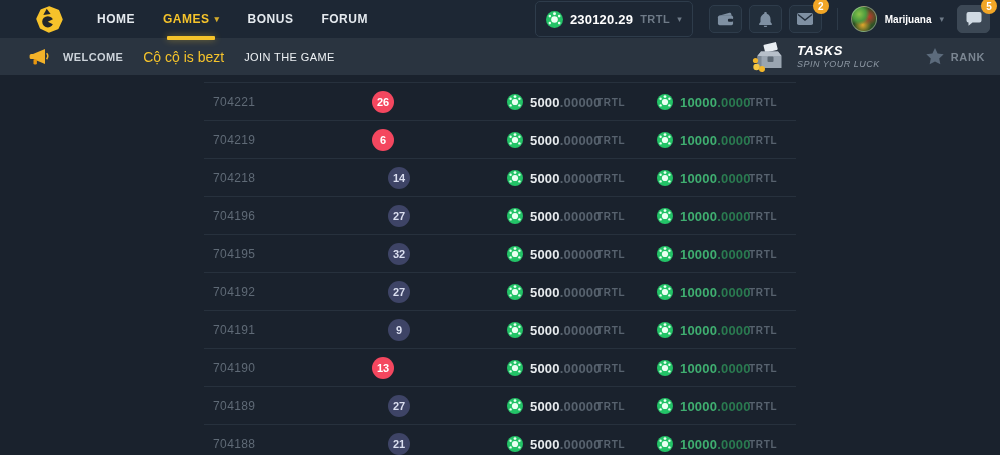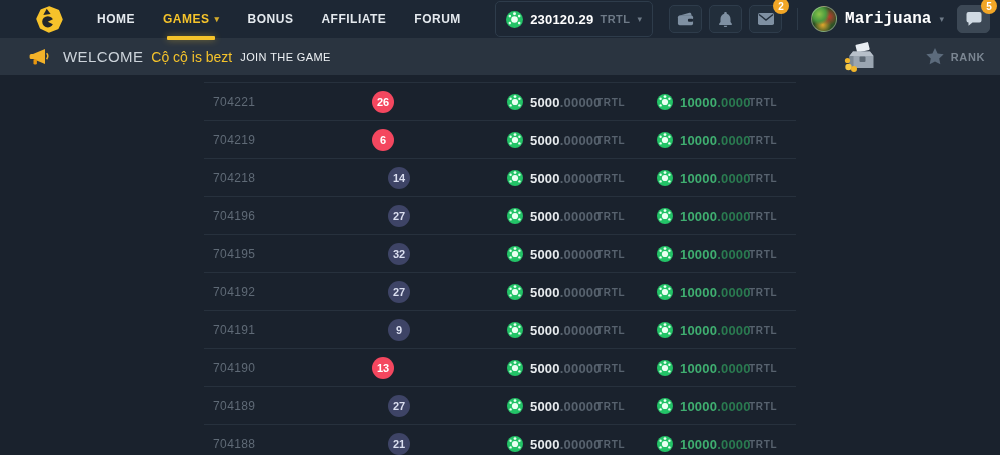--- a/index.html
+++ b/index.html
@@ -39,29 +39,29 @@
 
   .v-divider { width:1px; height:22px; background:#2d3a48; margin:0 13px 0 15px; }
 
   .user { display:flex; align-items:center; gap:8px; cursor:pointer; }
   .avatar { width:26px; height:26px; border-radius:50%; border:1px solid rgba(255,255,255,.35);
             background:
               radial-gradient(circle at 30% 30%, #8bc34a 0%, #4c9a3f 28%, rgba(0,0,0,0) 45%),
               radial-gradient(circle at 70% 40%, #c0392b 0%, rgba(0,0,0,0) 40%),
               radial-gradient(circle at 45% 75%, #e0a52c 0%, rgba(0,0,0,0) 38%),
               radial-gradient(circle at 50% 50%, #3a6b2f 0%, #25431f 100%); }
-  .user-name { font-size:16px; font-weight:700; color:#ffffff;font-family:Liberation Mono, monospace; }
+  .user-name { font-size:10px; font-weight:700; color:#ffffff; }
   .chat-btn { margin-left:13px; background:#3c4855; border-color:#3c4855; }
 
   
   .banner { height:37px; background:#2a3440; display:flex; align-items:center;
             padding:0 15px 0 28px; position:relative; z-index:1; }
   .megaphone { display:flex; margin-right:14px; }
-  .welcome-prefix { font-size:15px; color:#ccd3da; letter-spacing:.4px; }
-  .welcome-highlight { font-size:14px; color:#f5c32b; margin:0 8px; }
+  .welcome-prefix { font-size:11px; color:#ccd3da; letter-spacing:.4px;font-weight:bold; }
+  .welcome-highlight { font-size:14px; color:#f5c32b; margin:0 20px; }
   .welcome-suffix { font-size:11px; color:#eef2f5; letter-spacing:.4px; }
 
   .tasks { display:flex; align-items:center; gap:9px; cursor:pointer; }
   .tasks-text { display:flex; flex-direction:column; line-height:1.2; }
   .tasks-title { font-size:13px; font-weight:700; font-style:italic; color:#ffffff; letter-spacing:.6px; }
   .tasks-sub { font-size:9px; font-style:italic; color:#8d98a4; letter-spacing:.5px; }
   .rank { display:flex; align-items:center; gap:7px; margin-left:46px; cursor:pointer; }
   .rank-label { font-size:11px; font-weight:700; color:#7b8692; letter-spacing:.6px; }
 
   
@@ -102,21 +102,20 @@
     </span>
   </div>
 
   <nav class="main-nav">
     <a class="nav-item">HOME</a>
     <a class="nav-item active">
         <span>GAMES</span>
         <span class="caret">▾</span>
       </a>
     <a class="nav-item">BONUS</a>
-    <a class="nav-item">AFFILIATE</a>
     <a class="nav-item">FORUM</a>
   </nav>
 
   <div class="spacer"></div>
 
   <div class="balance-pill">
     <span class="coin" style="position:static;transform:none;width:17px;height:17px">
       <svg viewBox="0 0 16 16" width="17" height="17">
         <circle cx="8" cy="8" r="8" fill="#23c367"></circle>
         <circle cx="8" cy="8" r="3.1" fill="#eafff2"></circle>
@@ -199,20 +198,24 @@
         <rect x="13" y="1.5" width="13" height="8" rx="1" fill="#e8edf2" transform="rotate(-14 19 5)"></rect>
         <path d="M10 9.5 h17 l3.5 4.5 v12 H6.5 v-12 z" fill="#9aa5b1"></path>
         <path d="M10 9.5 l-3.5 4.5 v12 h4 v-16.5z" fill="#7c8894"></path>
         <path d="M10 9.5 h17 l3.5 4.5 H6.5 z" fill="#b7c0ca"></path>
         <rect x="16.5" y="14.5" width="6" height="5.5" rx="1" fill="#5c6874"></rect>
         <circle cx="4.5" cy="18.5" r="2.6" fill="#f2b62b"></circle>
         <circle cx="5.5" cy="25" r="3.2" fill="#f6c845"></circle>
         <circle cx="11" cy="27" r="3" fill="#f2b62b"></circle>
       </svg>
     </span>
+    <span class="tasks-text">
+      <span class="tasks-title">TASKS</span>
+      <span class="tasks-sub">SPIN YOUR LUCK</span>
+    </span>
   </div>
 
   <div class="rank">
     <span style="display:flex">
       <svg width="18" height="17" viewBox="0 0 20 19">
         <path fill="#5c6b7c" d="M10 0l2.9 6.2 6.8.8-5 4.6 1.3 6.7L10 15l-6 3.3 1.3-6.7-5-4.6 6.8-.8z"></path>
       </svg>
     </span>
     <span class="rank-label">RANK</span>
   </div>

